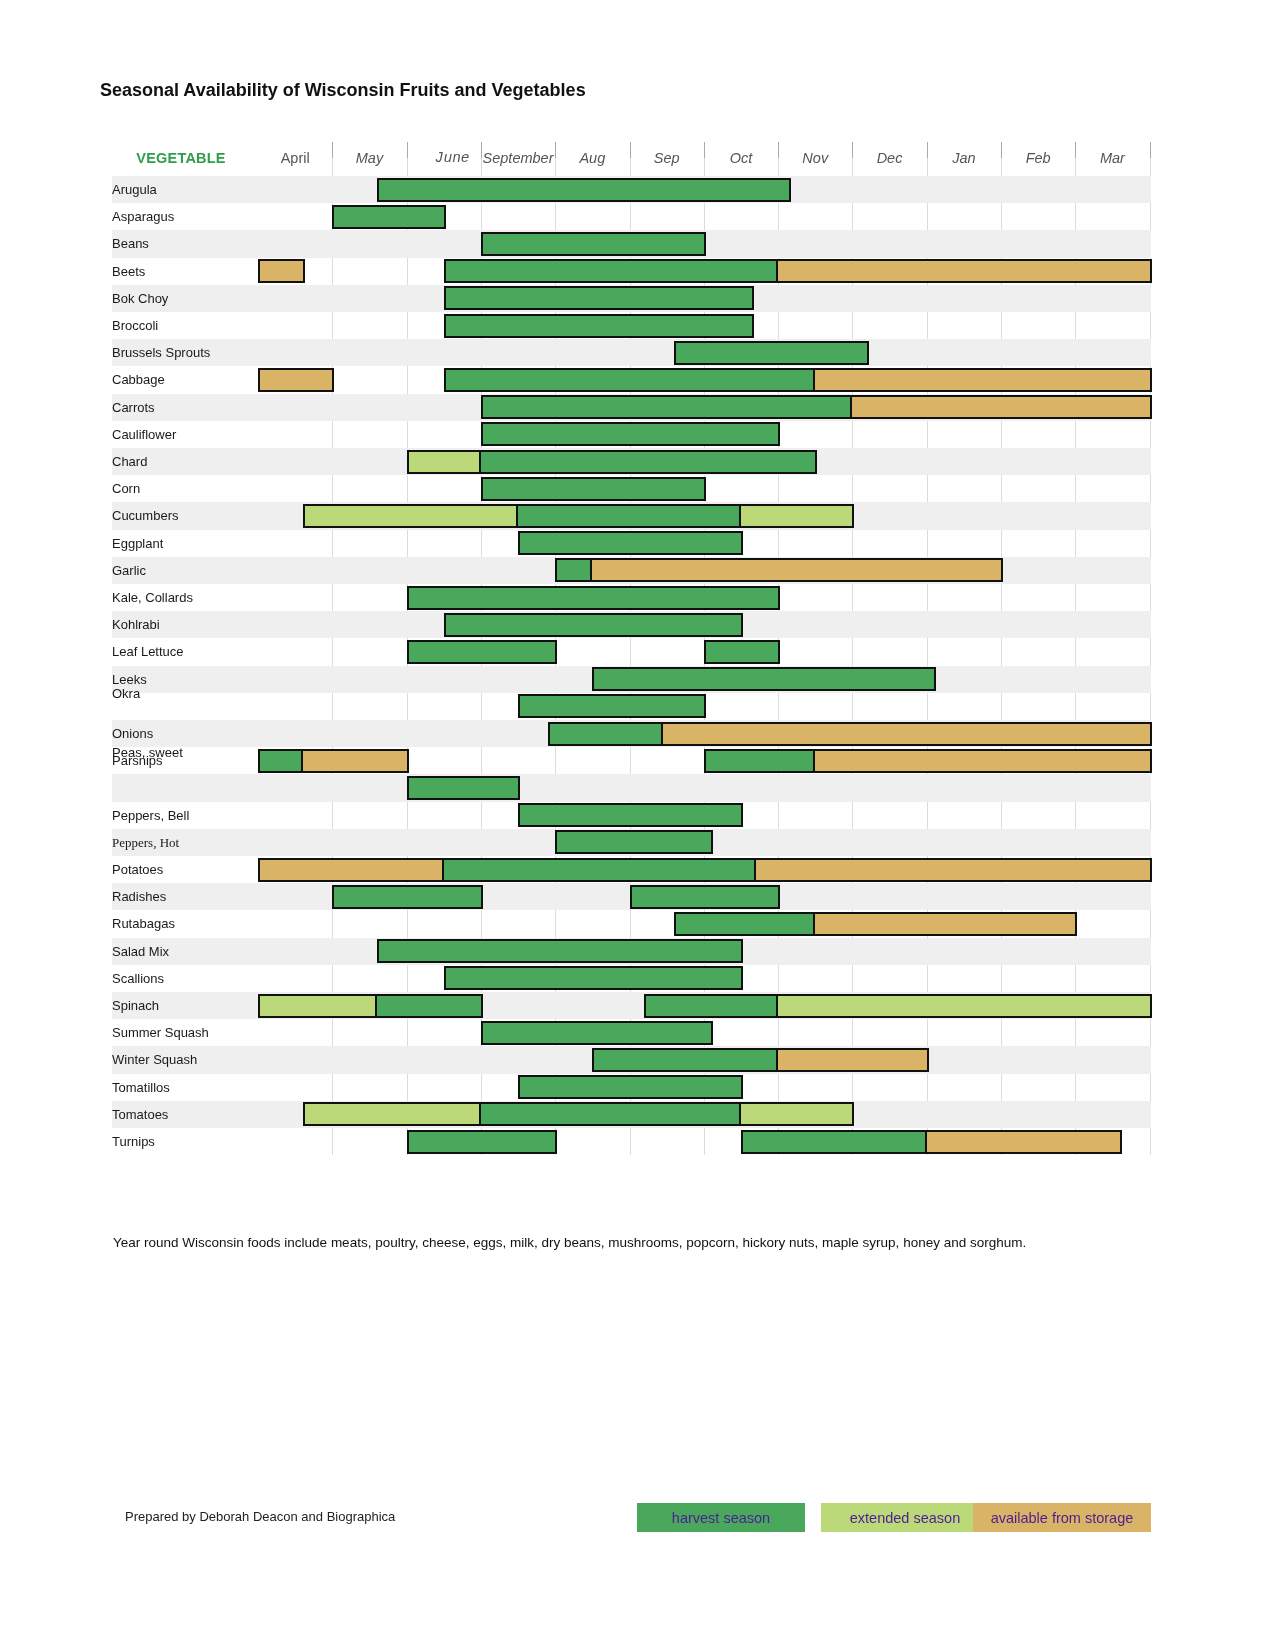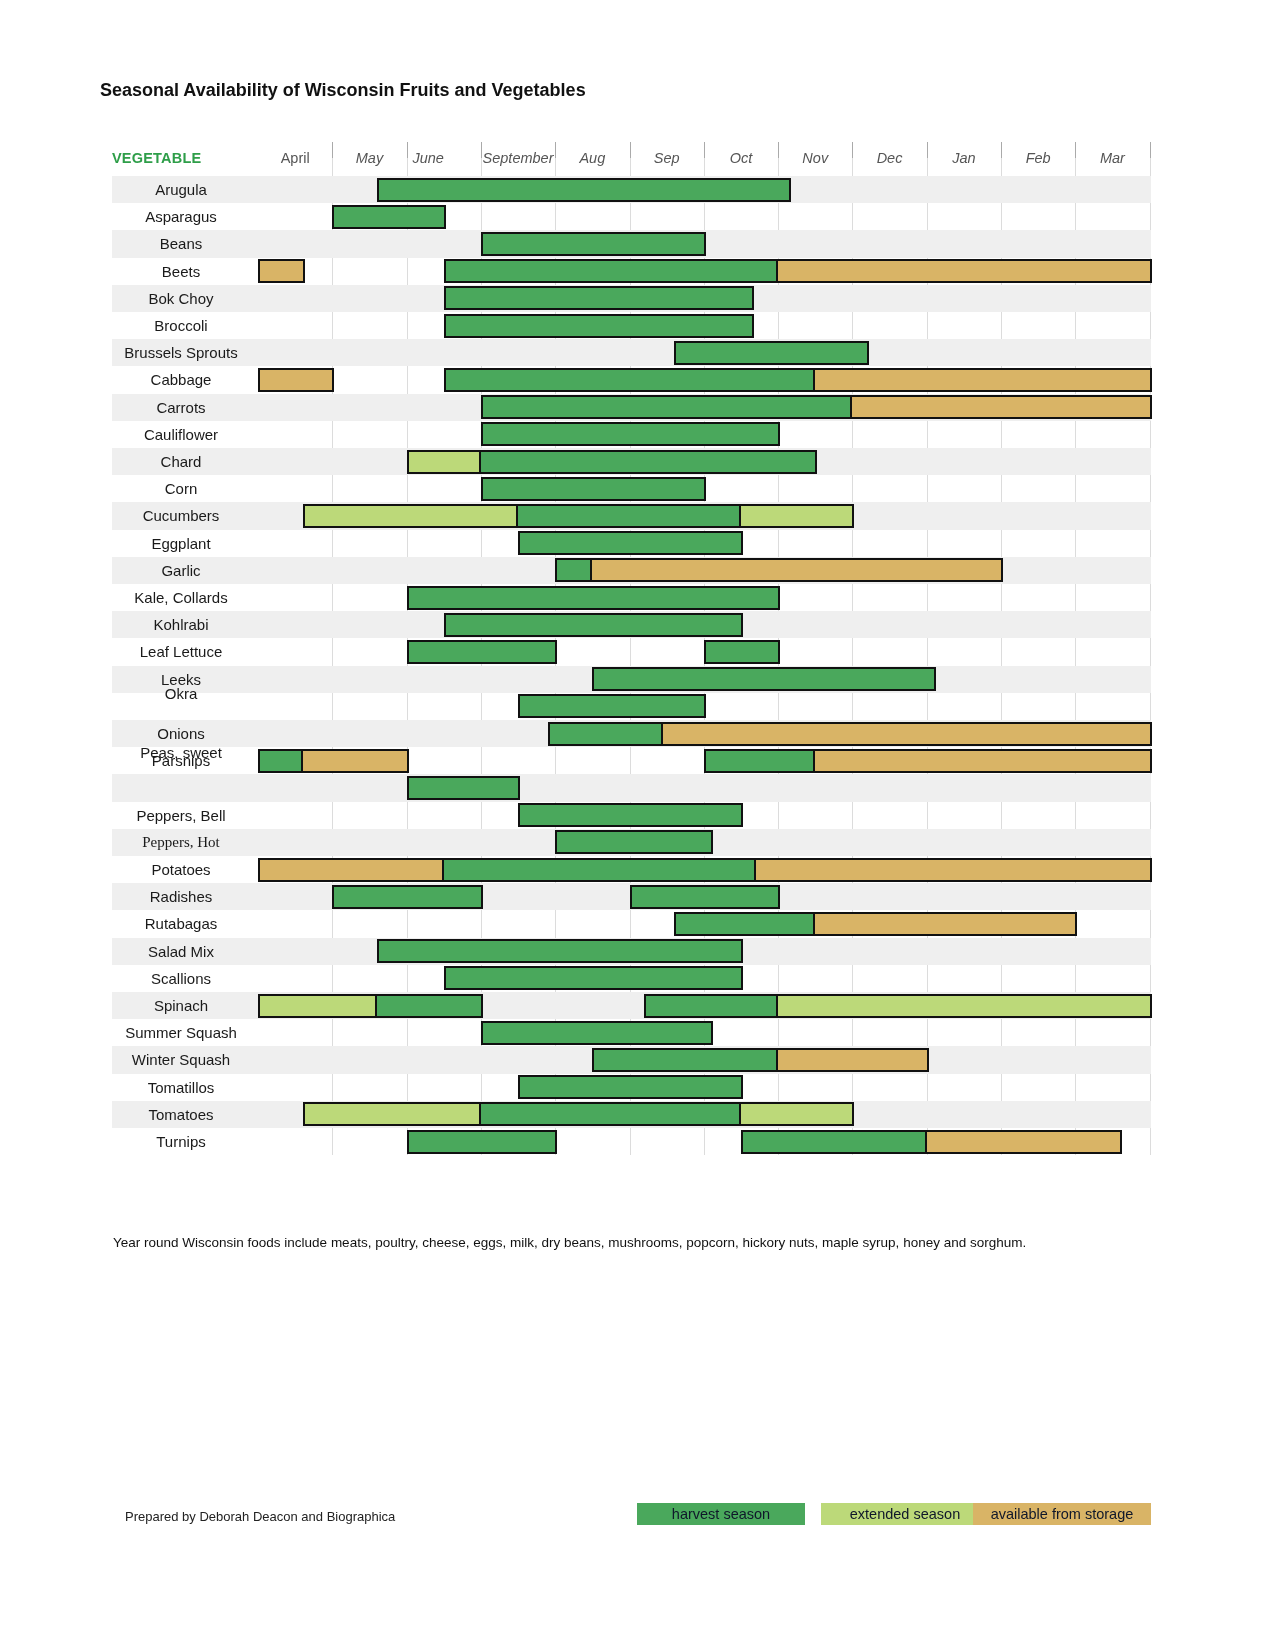--- a/index.html
+++ b/index.html
@@ -12,63 +12,63 @@
     font-size:18px; font-weight:bold; color:#111;
   }
   .subtitle {
     position:absolute; left:100px; top:109px; margin:0;
     font-size:12.5px; color:#222;
   }
   
   .chart { position:absolute; left:0; top:0; width:1275px; height:1200px; }
   .veg-header {
     position:absolute; left:112px; top:150px; width:138px;
-    text-align:left; font-size:14.5px; font-weight:bold; letter-spacing:.2px;
+    text-align:center; font-size:14.5px; font-weight:bold; letter-spacing:.2px;
   }
   .month-label {
     position:absolute; top:150px; font-size:14.5px; text-align:center;
     font-style:italic;
   }
   .month-label.first { font-style:normal; }
   .tick { position:absolute; width:1px; top:142px; height:16px; background:#aaaaaa; }
   .gridline { position:absolute; width:1px; top:158px; background:#dcdcdc; }
   .row-stripe { position:absolute; left:112px; width:1039px; }
   .row-label {
-    position:absolute; left:112px; width:138px; text-align:center;
-    font-size:15px; color:#1a1a1a; line-height:27px;
+    position:absolute; left:112px; width:138px; text-align:left;
+    font-size:13px; color:#1a1a1a; line-height:27px;
   }
   .bar { position:absolute; height:20px; border:2px solid #111; box-sizing:content-box; }
   .footer-note {
     position:absolute; left:113px; top:1232px; width:935px; margin:0;
     font-size:13.5px; line-height:1.6; color:#111;
   }
   .credit {
     position:absolute; left:125px; top:1509px; margin:0;
     font-size:13px; color:#222;
   }
   .legend { position:absolute; left:637px; top:1503px; height:27px; }
   .legend-item {
-    position:absolute; top:0; height:22px; display:flex;
+    position:absolute; top:0; height:29px; display:flex;
     align-items:center; justify-content:center;
-    font-size:14.5px; color:#0f172a;
+    font-size:14.5px; color:#4c1d95;
   }
 </style>
 </head>
 <body>
 
 <div class="page">
 
   <h1 class="title">Seasonal Availability of Wisconsin Fruits and Vegetables</h1>
 
   <div class="chart" id="chart">
     <div class="veg-header" style="color: rgb(46, 158, 73);">VEGETABLE</div>
 
   <div class="month-label first" style="left: 258px; width: 74.3px; color: rgb(85, 85, 85);">April</div>
       <div class="month-label" style="left: 332.3px; width: 74.3px; color: rgb(85, 85, 85);">May</div>
-      <div class="month-label" style="left: 391px; width: 74.3px; color: rgb(85, 85, 85);">June</div>
+      <div class="month-label" style="left: 415px; width: 74.3px; color: rgb(85, 85, 85); font-family: Liberation Mono, monospace;">June</div>
       <div class="month-label" style="left: 480.9px; width: 74.3px; color: rgb(85, 85, 85);">September</div>
       <div class="month-label" style="left: 555.2px; width: 74.3px; color: rgb(85, 85, 85);">Aug</div>
       <div class="month-label" style="left: 629.5px; width: 74.3px; color: rgb(85, 85, 85);">Sep</div>
       <div class="month-label" style="left: 703.8px; width: 74.3px; color: rgb(85, 85, 85);">Oct</div>
       <div class="month-label" style="left: 778.1px; width: 74.3px; color: rgb(85, 85, 85);">Nov</div>
       <div class="month-label" style="left: 852.4px; width: 74.3px; color: rgb(85, 85, 85);">Dec</div>
       <div class="month-label" style="left: 926.7px; width: 74.3px; color: rgb(85, 85, 85);">Jan</div>
       <div class="month-label" style="left: 1001px; width: 74.3px; color: rgb(85, 85, 85);">Feb</div>
       <div class="month-label" style="left: 1075.3px; width: 74.3px; color: rgb(85, 85, 85);">Mar</div>
       <div class="tick" style="left: 332.3px;"></div>

